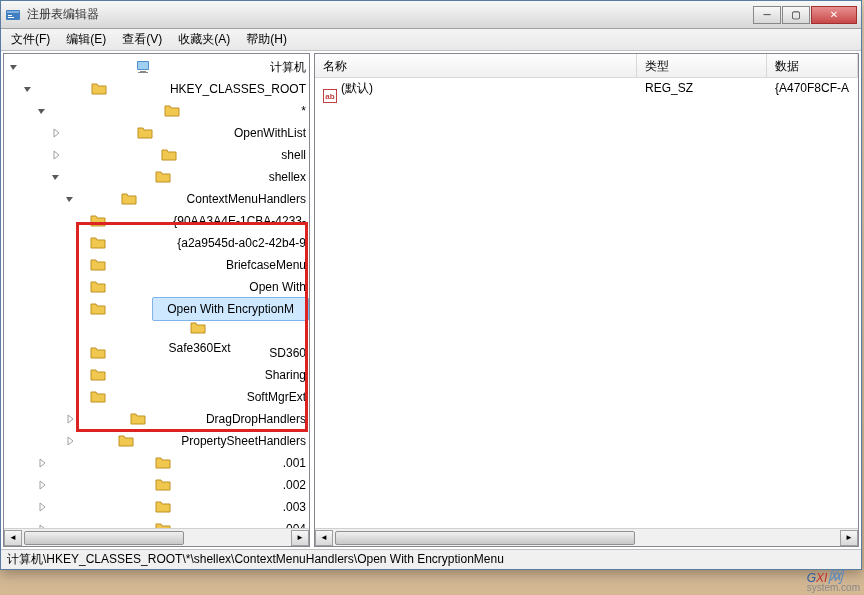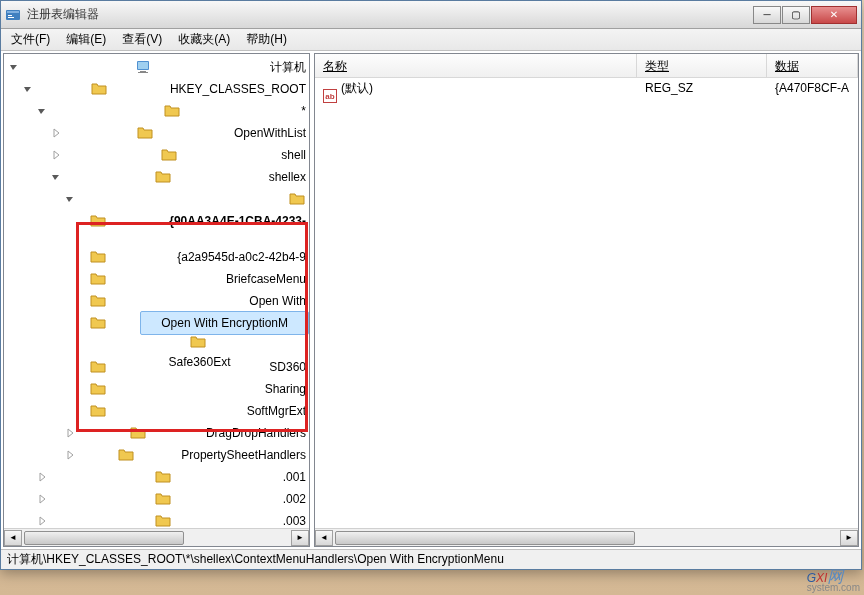--- a/index.html
+++ b/index.html
@@ -21,27 +21,27 @@
 
 .tree-panel { width: 307px; border: 1px solid #828790; margin: 2px 0 2px 2px; overflow: hidden; position: relative; background: #fff; }
 .tree-scroll { overflow-x: auto; overflow-y: hidden; height: calc(100% - 18px); }
 .tree { padding: 2px 0; }
 .tree-node { white-space: nowrap; display: flex; align-items: center; height: 22px; line-height: 22px; cursor: default; justify-content: space-between; }
 .expander { width: 12px; height: 12px; display: inline-flex; align-items: center; justify-content: center; margin-right: 2px; }
 .exp-open svg path { fill: #595959; }
 .exp-closed svg path { fill: none; stroke: #a0a0a0; stroke-width: 1; }
 .folder-icon, .computer-icon { width: 16px; height: 16px; margin-right: 4px; flex-shrink: 0; }
 .node-label { padding: 1px 3px; }
-.node-selected { background: #cde8ff; border: 1px solid #7eb4ea; border-radius: 2px; padding: 0 20px; }
+.node-selected { background: #cde8ff; border: 1px solid #7eb4ea; border-radius: 2px; padding: 0 14px; }
 
 .red-box { position: absolute; border: 3px solid #d22; pointer-events: none; }
 
 .list-panel { flex: 1; border: 1px solid #828790; margin: 2px 2px 2px 4px; background: #fff; display: flex; flex-direction: column; }
 .list-header { display: flex; height: 24px; border-bottom: 1px solid #d8d8d8; background: linear-gradient(to bottom, #fdfdfd, #f0f0f0); }
-.list-col { padding: 4px 8px; border-right: 1px solid #d8d8d8; text-decoration: underline; }
+.list-col { padding: 4px 8px; border-right: 1px solid #d8d8d8; }
 .list-body { flex: 1; overflow: auto; }
 .list-row { display: flex; height: 20px; align-items: center; }
 .list-cell { padding: 2px 8px; display: flex; align-items: center; }
 .string-icon { width: 14px; height: 14px; margin-right: 4px; border: 1px solid #c04040; background: #fff; display: inline-flex; align-items: center; justify-content: center; font-size: 8px; color: #c04040; font-weight: bold; margin-top: 16px; }
 
 .hscroll { height: 18px; background: #f0f0f0; border-top: 1px solid #d0d0d0; display: flex; align-items: center; }
 .hscroll-btn { width: 18px; height: 16px; background: linear-gradient(#f8f8f8, #d8d8d8); border: 1px solid #a0a0a0; display: flex; align-items: center; justify-content: center; font-size: 8px; }
 .hscroll-track { flex: 1; position: relative; height: 16px; }
 .hscroll-thumb { position: absolute; height: 14px; top: 1px; background: linear-gradient(#f0f0f0, #c8c8c8); border: 1px solid #909090; border-radius: 2px; }
 
@@ -156,30 +156,31 @@
         </div>
         <div class="tree-node" style="padding-left:60px">
           <span class="expander exp-open">
                 <svg width="10" height="10" viewBox="0 0 10 10">
                   <path d="M1 3 L8 3 L4 8 Z"></path>
                 </svg>
               </span>
           <svg class="folder-icon" viewBox="0 0 16 16">
                 <path d="M1 3 L6 3 L7 5 L15 5 L15 13 L1 13 Z" fill="#f0c850" stroke="#c09020"></path>
               </svg>
+          <span class="node-label">ContextMenuHandlers</span>
         </div>
 
         <div id="cmh-children">
-              <div class="tree-node" style="padding-left: 86px; font-weight: bold;">
+              <div class="tree-node" style="padding-left: 86px;">
                 <svg class="folder-icon" viewBox="0 0 16 16">
                   <path d="M1 3 L6 3 L7 5 L15 5 L15 13 L1 13 Z" fill="#f0c850" stroke="#c09020"></path>
                 </svg>
                 <span class="node-label">{90AA3A4E-1CBA-4233-</span>
               </div>
-              <div class="tree-node" style="padding-left: 86px; margin-top: 14px;">
+              <div class="tree-node" style="padding-left: 86px;">
                 <svg class="folder-icon" viewBox="0 0 16 16">
                   <path d="M1 3 L6 3 L7 5 L15 5 L15 13 L1 13 Z" fill="#f0c850" stroke="#c09020"></path>
                 </svg>
                 <span class="node-label">{a2a9545d-a0c2-42b4-9</span>
               </div>
               <div class="tree-node" style="padding-left: 86px;">
                 <svg class="folder-icon" viewBox="0 0 16 16">
                   <path d="M1 3 L6 3 L7 5 L15 5 L15 13 L1 13 Z" fill="#f0c850" stroke="#c09020"></path>
                 </svg>
                 <span class="node-label">BriefcaseMenu</span>

